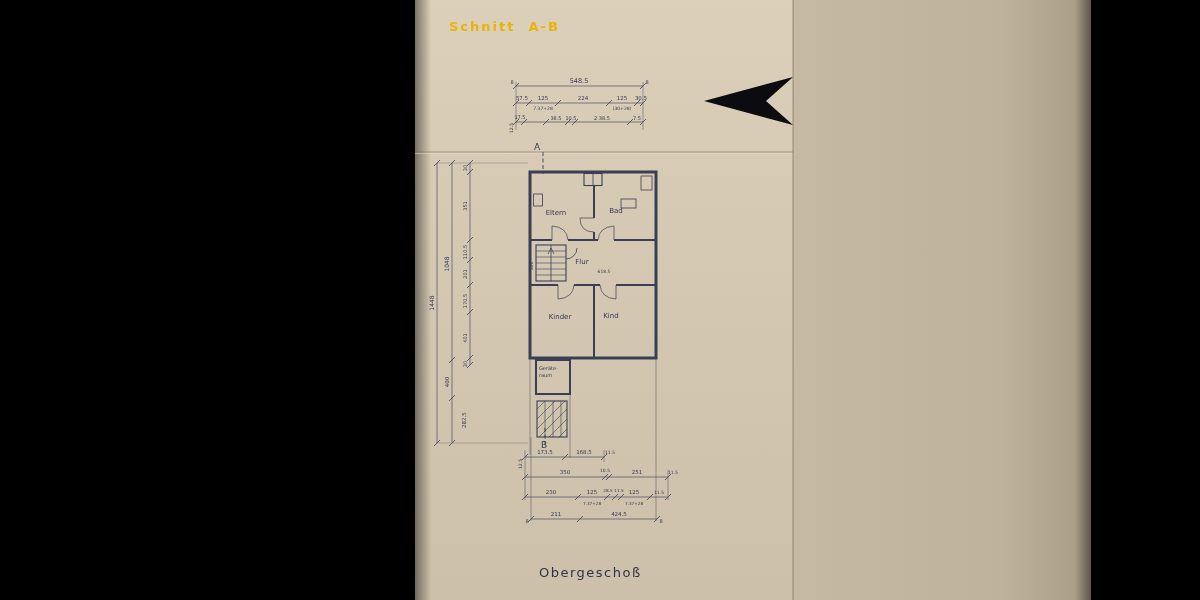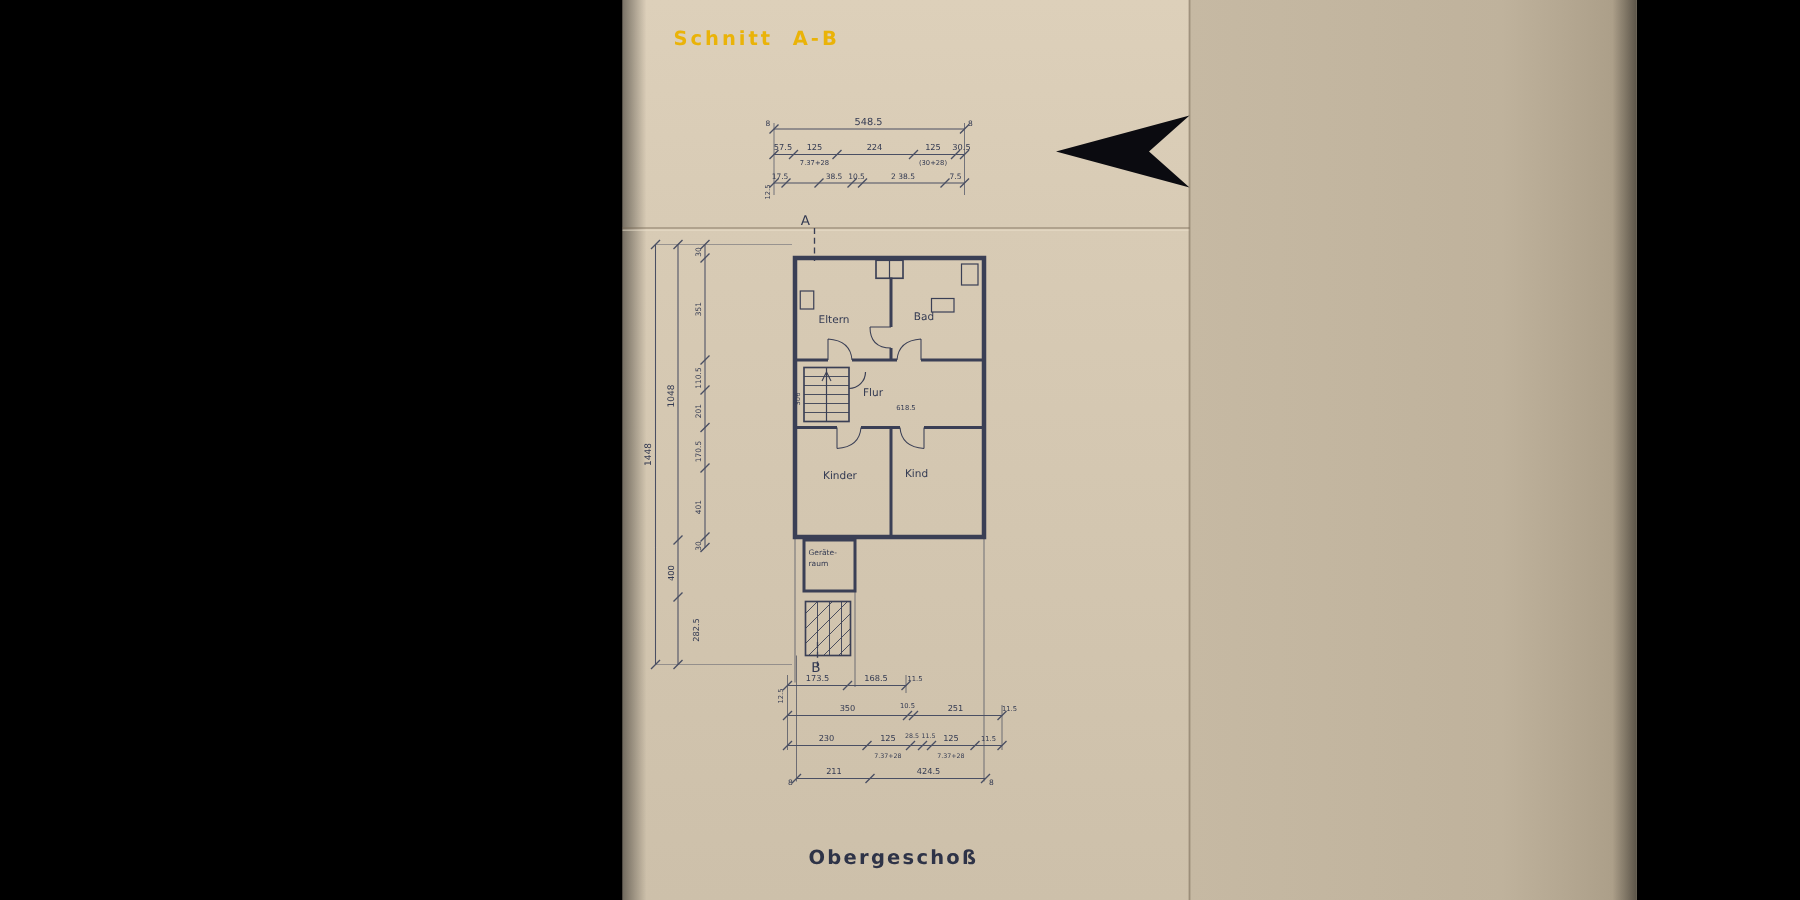--- a/index.html
+++ b/index.html
@@ -1,21 +1,21 @@
 <!DOCTYPE html>
 <html><head>
 <meta charset="utf-8">
 <style>
   html,body{margin:0;padding:0;background:#000;}
   .stage{position:relative;width:1200px;height:600px;background:#000;overflow:hidden;
          font-family:"DejaVu Sans",sans-serif;}
   .stage svg{position:absolute;left:0;top:0;}
   .title-text{position:absolute;left:449px;top:6px;font-size:13px;font-weight:600;
       color:#eab308;letter-spacing:2px;white-space:pre;margin-top:13px;}
-  .footer-text{position:absolute;left:539px;top:565px;font-size:13px;font-weight:700;
+  .footer-text{position:absolute;left:539px;top:565px;font-size:13px;font-weight:400;
       color:#2e3347;letter-spacing:1.5px;white-space:pre;}
   text{fill:#333a52;font-family:"DejaVu Sans",sans-serif;}
 </style>
 </head>
 <body>
 
 <div class="stage">
 
   <svg width="1200" height="600" viewBox="0 0 1200 600">
     <defs>

